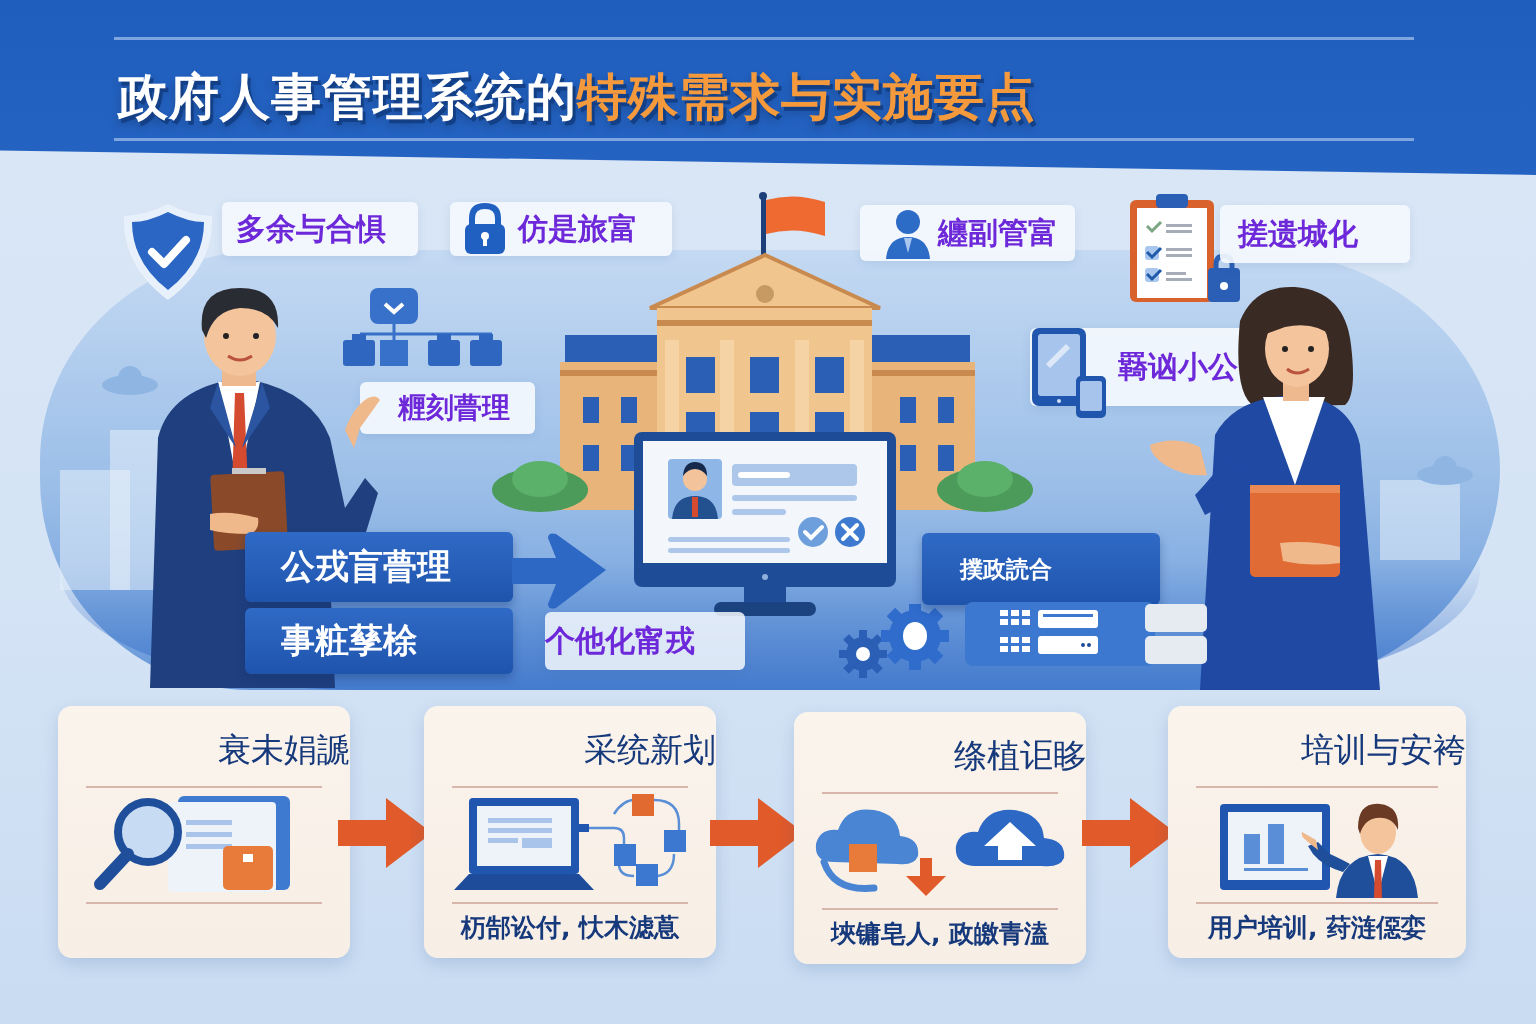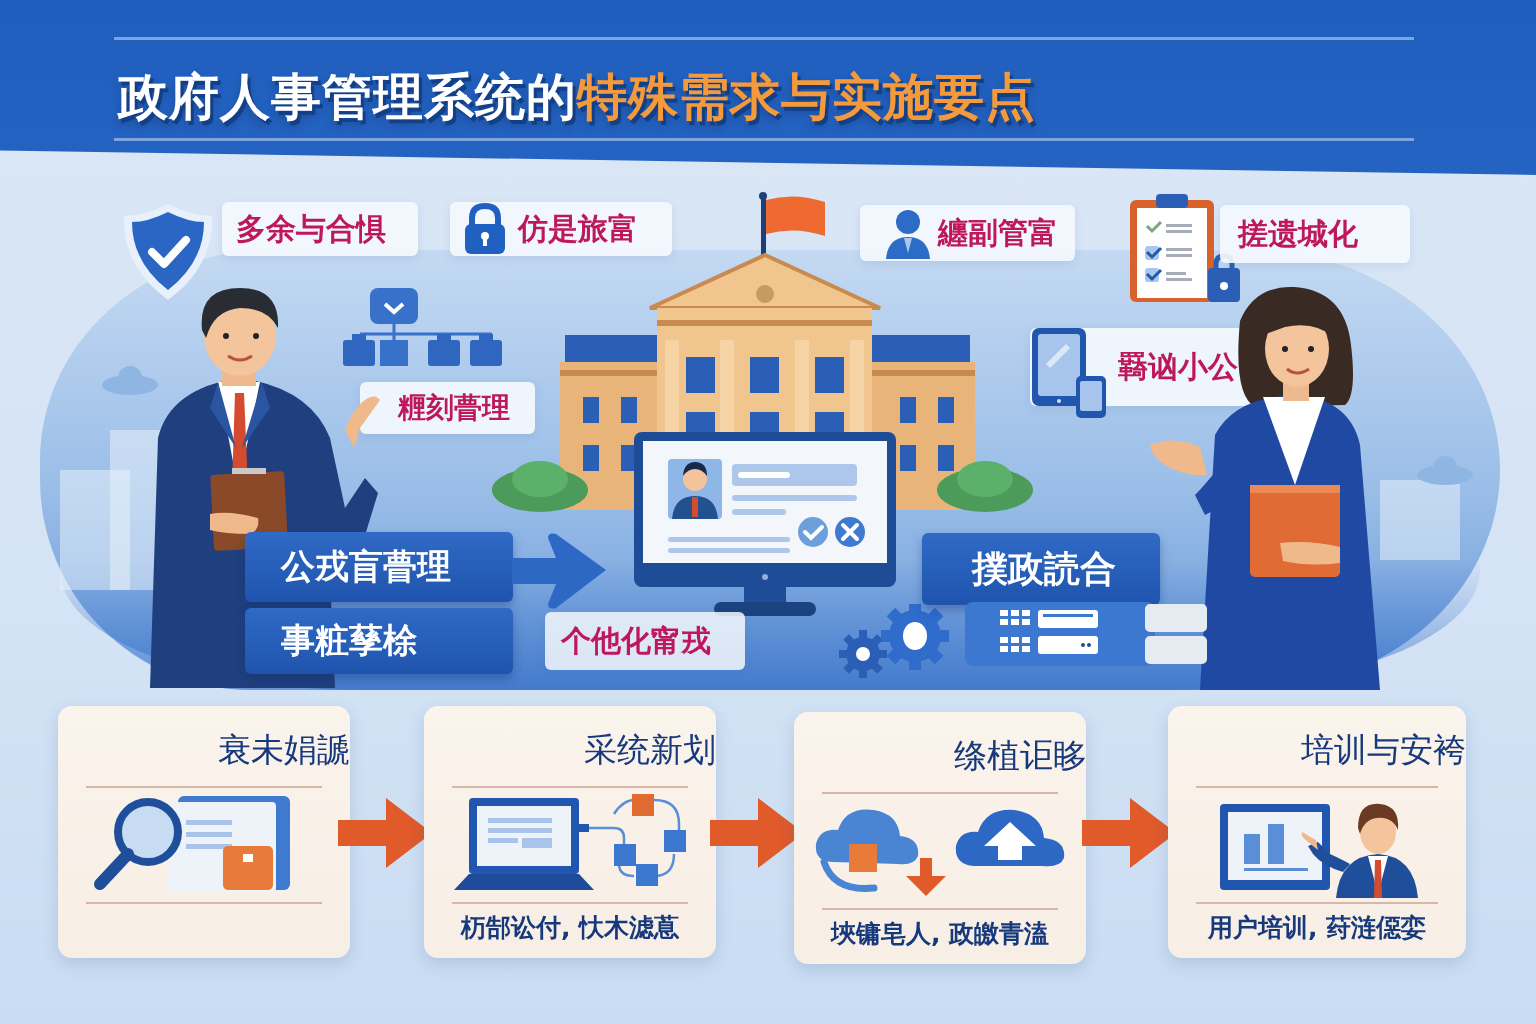--- a/index.html
+++ b/index.html
@@ -40,21 +40,21 @@
     border-radius: 0 0 300px 300px / 0 0 120px 120px;
   }
   .bg-bldg { background: rgba(235,243,252,.5); }
 
   
   .pill {
     background: rgba(244,248,253,.92);
     border-radius: 6px;
     box-shadow: 0 3px 10px rgba(60,100,160,.12);
     display: flex; align-items: center;
-    color: #be185d; font-weight: bold; font-size: 30px;
+    color: #6d28d9; font-weight: bold; font-size: 30px;
     white-space: nowrap;
   }
   .pill span { display: inline-block; }
 
   
   .banner {
     background: linear-gradient(180deg, #2f6ac6 0%, #1f54ad 100%);
     color: #fff; font-weight: bold; font-size: 34px;
     display: flex; align-items: center; padding-left: 36px;
     border-radius: 6px;
@@ -303,21 +303,21 @@
 <div class="abs banner" style="left:245px;top:532px;width:268px;height:70px;">
   <span>公戎盲瞢理</span>
 </div>
 <div class="abs banner" style="left:245px;top:600px;width:268px;height:66px;padding-left:36px;margin-top:8px;">
   <span>事粧孶梌</span>
 </div>
 <svg class="abs" style="left:512px;top:530px;" width="96" height="82" viewBox="0 0 96 82">
   <path d="M0 28 H44 L36 8 Q36 2 44 4 L94 40 L44 78 Q36 80 36 74 L44 54 H0Z" fill="#2d68c4"></path>
 </svg>
 
-<div class="abs pill" style="left:545px;top:612px;width:200px;height:58px;padding-left:16px;font-size:30px;background:rgba(244,248,253,.85);">
+<div class="abs pill" style="left:545px;top:612px;width:200px;height:58px;font-size:30px;background:rgba(244,248,253,.85);">
   <span>个他化甯戎</span>
 </div>
 
 <svg class="abs" style="left:835px;top:604px;" width="120" height="80" viewBox="0 0 120 80">
   <g transform="translate(28 50)">
     <circle r="17" fill="#2a5fb5"></circle>
     <g fill="#2a5fb5">
       <rect x="-4" y="-24" width="8" height="10"></rect>
         <rect x="-4" y="14" width="8" height="10"></rect>
       <rect x="-24" y="-4" width="10" height="8"></rect>
@@ -338,21 +338,21 @@
         <rect x="22" y="-6" width="12" height="12"></rect>
       <rect x="-6" y="-34" width="12" height="12" transform="rotate(45)"></rect>
         <rect x="-6" y="-34" width="12" height="12" transform="rotate(135)"></rect>
       <rect x="-6" y="-34" width="12" height="12" transform="rotate(225)"></rect>
         <rect x="-6" y="-34" width="12" height="12" transform="rotate(315)"></rect>
     </g>
     <ellipse rx="12" ry="14" fill="#ffffff"></ellipse>
   </g>
 </svg>
 
-<div class="abs banner" style="left:922px;top:533px;width:238px;height:72px;padding-left:50px;font-size:36px;">
+<div class="abs banner" style="left:922px;top:533px;width:238px;height:72px;padding-left:38px;font-size:23px;">
   <span>撲政読合</span>
 </div>
 <svg class="abs" style="left:965px;top:600px;" width="250" height="72" viewBox="0 0 250 72">
   <rect x="0" y="2" width="190" height="64" rx="8" fill="#3c78cf"></rect>
   <g fill="#ffffff">
     <rect x="35" y="10" width="8" height="6"></rect>
       <rect x="46" y="10" width="8" height="6"></rect>
       <rect x="57" y="10" width="8" height="6"></rect>
     <rect x="35" y="19" width="8" height="6"></rect>
       <rect x="46" y="19" width="8" height="6"></rect>

